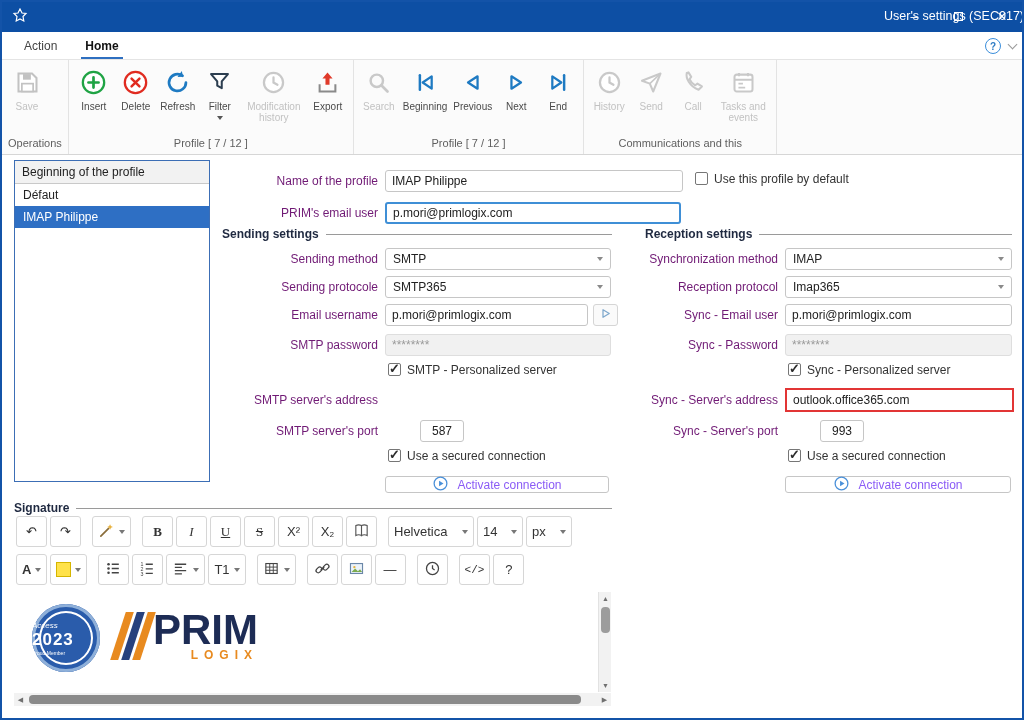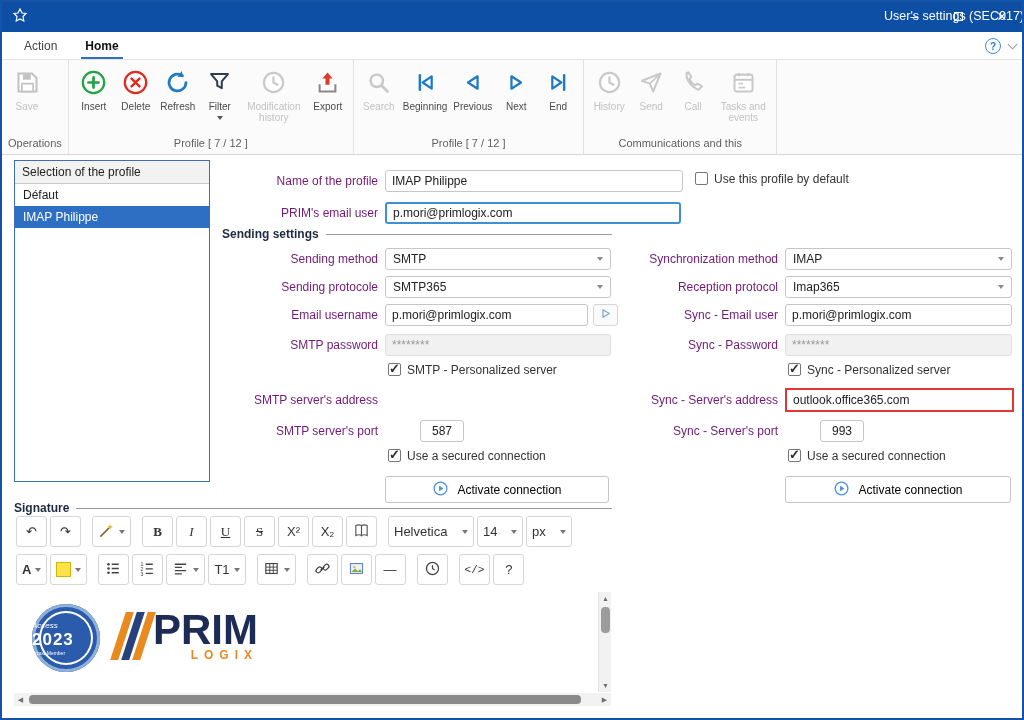--- a/index.html
+++ b/index.html
@@ -67,22 +67,22 @@
   .combo { position:absolute; height:22px; border:1px solid #c6c6c6; border-radius:3px; background:#fff;
            display:flex; align-items:center; padding:0 7px; cursor:pointer; }
   .combo .cv { flex:1; color:#222; }
   .combo .cchev { width:0; height:0; border-left:3.5px solid transparent; border-right:3.5px solid transparent;
                   border-top:4px solid #8a8a8a; }
   .sect { position:absolute; display:flex; align-items:center; gap:7px; font-weight:bold; color:#1f2940; }
   .sect .ln { flex:1; height:1px; background:#9a9a9a; }
   .cbrow { position:absolute; display:flex; gap:6px; cursor:pointer; }
   .cb { width:13px; height:13px; border:1px solid #767676; border-radius:2px; background:#fff; position:relative; flex:none; }
   .cb.on::after { content:"✓"; position:absolute; left:0px; top:-3px; font-size:13px; font-weight:bold; color:#2d2d2d; }
-  .actbtn { position:absolute; height:27px; border:1px solid #c6c6c6; border-radius:3px; background:#fff;
-            display:flex; align-items:center; justify-content:center; gap:8px; color:#000000; cursor:pointer; }
+  .actbtn { position:absolute; height:17px; border:1px solid #c6c6c6; border-radius:3px; background:#fff;
+            display:flex; align-items:center; justify-content:center; gap:8px; color:#8b5cf6; cursor:pointer; }
   .actbtn svg { width:17px; height:17px; }
   .minibtn { position:absolute; width:25px; height:22px; border:1px solid #d5d5d5; border-radius:3px;
              background:#fafafa; display:flex; align-items:center; justify-content:center; cursor:pointer; }
   .minibtn svg { width:15px; height:15px; }
 
   
   .tbar { position:absolute; display:flex; align-items:center; gap:3px; }
   .tbtn { height:31px; min-width:31px; border:1px solid #d6d6d6; border-radius:3px; background:#fff;
           display:flex; align-items:center; justify-content:center; font-size:13px; color:#333;
           padding:0 5px; cursor:pointer; }
@@ -296,37 +296,41 @@
       </div>
       <div class="rgroup-label">Communications and this</div>
     </div>
 
     <div class="rgroup spacer"></div>
   </div>
 
   <div class="main">
 
     <div class="ppanel">
-      <div class="ppanel-header">Selection of the profile</div>
+      <div class="ppanel-header">Beginning of the profile</div>
       <div class="pitem">Défaut</div>
       <div class="pitem sel">IMAP Philippe</div>
     </div>
 
     <div class="flabel" style="left:200px;top:19px;width:178px">Name of the profile</div>
     <input class="tx" style="left: 385px; top: 15px; width: 298px;" value="IMAP Philippe">
     <div class="cbrow" style="left:695px;top:17px">
       <span class="cb"></span>
       <span>Use this profile by default</span>
     </div>
 
     <div class="flabel" style="left:200px;top:51px;width:178px">PRIM's email user</div>
     <input class="tx focus" style="left: 385px; top: 47px; width: 296px;" value="p.mori@primlogix.com">
 
     <div class="sect" style="left:222px;top:72px;width:390px">
       <span>Sending settings</span>
+        <span class="ln"></span>
+    </div>
+    <div class="sect" style="left:645px;top:72px;width:367px">
+      <span>Reception settings</span>
         <span class="ln"></span>
     </div>
 
     <div class="flabel" style="left:215px;top:97px;width:163px">Sending method</div>
     <div class="combo" style="left:385px;top:93px;width:226px">
       <span class="cv">SMTP</span>
         <span class="cchev"></span>
     </div>
 
     <div class="flabel" style="left:215px;top:125px;width:163px">Sending protocole</div>

